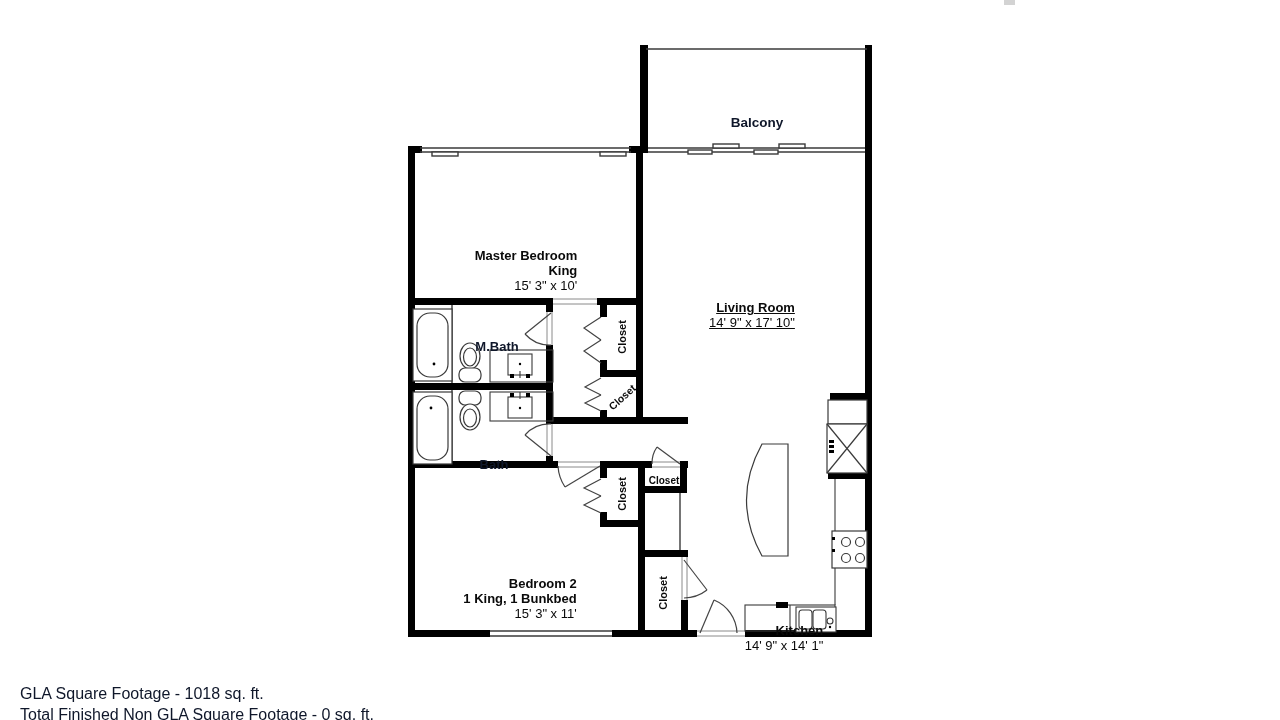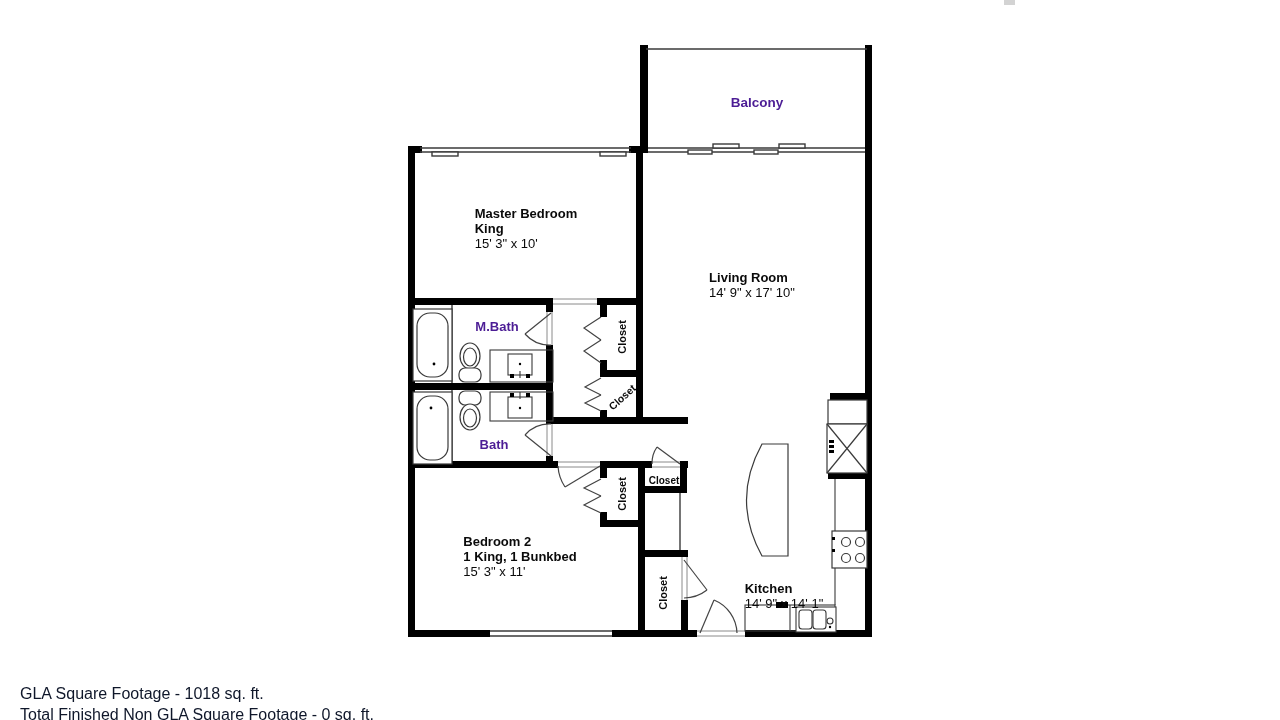--- a/index.html
+++ b/index.html
@@ -1,22 +1,22 @@
 <!DOCTYPE html>
 <html><head>
 <meta charset="utf-8">
 <style>
   html,body{margin:0;padding:0;background:#fff;}
   #stage{position:relative;width:1280px;height:720px;background:#ffffff;overflow:hidden;
          font-family:"Liberation Sans",sans-serif;color:#000;}
   #plan-svg{position:absolute;left:0;top:0;}
   .lbl{position:absolute;white-space:nowrap;transform:translate(-50%,-50%);
-       font-weight:bold;font-size:13px;line-height:15px;color:#4c1d95;text-align:center;}
-  .lblblock{position:absolute;transform:translateX(-50%);text-align:left;
-       font-size:13px;line-height:15px;color:#0a0a0a;white-space:nowrap;}
+       font-weight:bold;font-size:13px;line-height:15px;color:#0f172a;text-align:center;margin-top:20px;}
+  .lblblock{position:absolute;transform:translateX(-50%);text-align:right;
+       font-size:13px;line-height:15px;color:#0a0a0a;white-space:nowrap;margin-top:42px;}
   .b{font-weight:bold;}
   .r{font-weight:normal;}
   .closet{position:absolute;font-weight:bold;font-size:11px;color:#0a0a0a;white-space:nowrap;}
   .rot90{transform:translate(-50%,-50%) rotate(-90deg);}
   .rot42{transform:translate(-50%,-50%) rotate(-42deg);font-size:10.5px;}
   .flat{transform:translate(-50%,-50%);font-size:10px;}
   .footer-line{position:absolute;left:20px;font-size:16px;font-weight:normal;color:#0f172a;white-space:nowrap;}
   .artifact{position:absolute;left:1004px;top:0;width:11px;height:5px;background:#b5b5b5;opacity:.6;}
 </style>
 </head>
@@ -232,21 +232,21 @@
   </svg>
 
   <div class="lbl" style="left:757px;top:102px;font-size:13.5px;">Balcony</div>
 
   <div class="lblblock" style="left:526px;top:206px;">
     <div class="b">Master Bedroom</div>
     <div class="b">King</div>
     <div class="r">15' 3" x 10'</div>
   </div>
 
-  <div class="lblblock" style="left:752px;top:270px;">
+  <div class="lblblock" style="left:752px;top:258px;text-decoration:underline;">
     <div class="b">Living Room</div>
     <div class="r">14' 9" x 17' 10"</div>
   </div>
 
   <div class="lbl" style="left:497px;top:326px;">M.Bath</div>
 
   <div class="lbl" style="left:494px;top:444px;">Bath</div>
 
   <div class="lblblock" style="left:520px;top:534px;">
     <div class="b">Bedroom 2</div>

